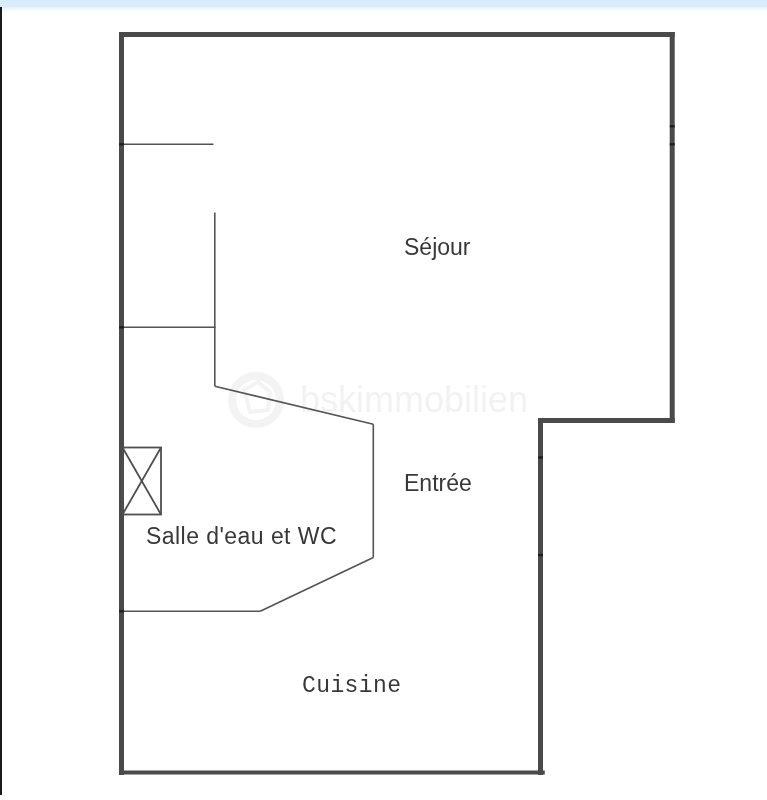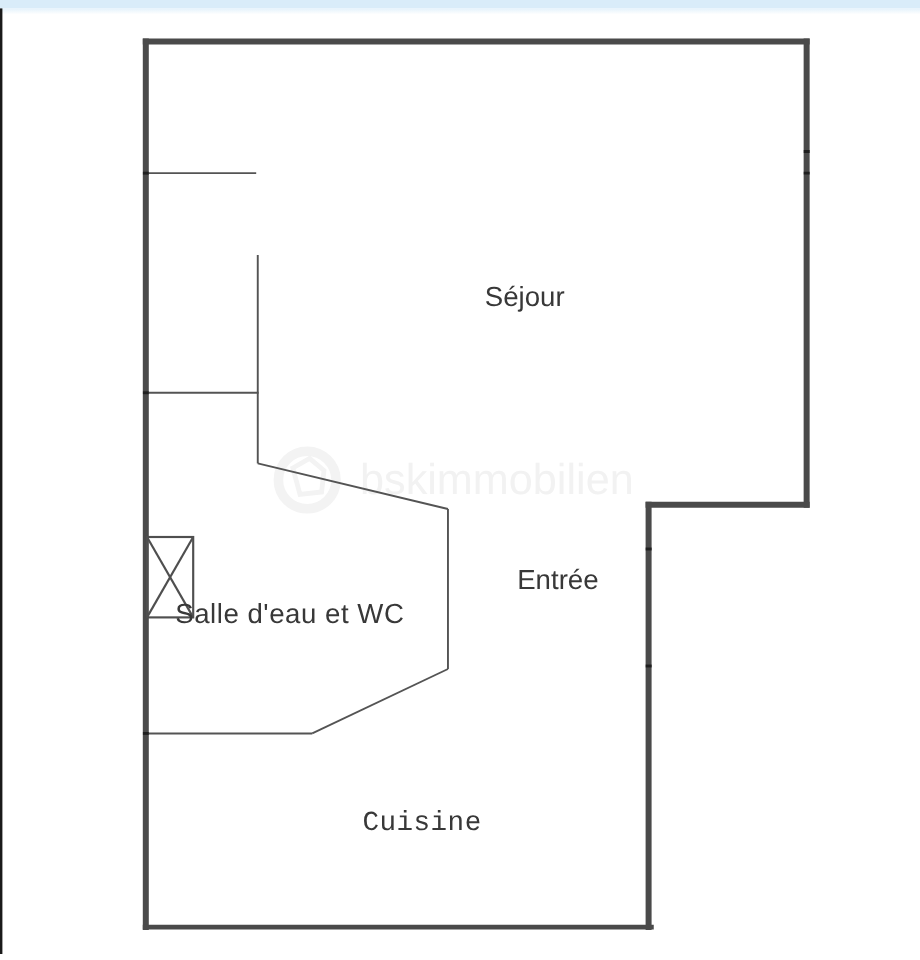--- a/index.html
+++ b/index.html
@@ -77,17 +77,17 @@
     <line x1="119.1" y1="144.3" x2="124" y2="144.3"></line>
 
     <line x1="119.1" y1="327.3" x2="124" y2="327.3"></line>
 
     <line x1="119.1" y1="611.2" x2="124" y2="611.2"></line>
   </g>
 </svg>
 
 <div class="label" style="left:404px;top:199.5px;margin-top:36px;">Séjour</div>
 
-<div class="label" style="left:431px;top:472px;">Entrée</div>
+<div class="label" style="left:404px;top:472px;">Entrée</div>
 
-<div class="label" style="left:146px;top:500px;letter-spacing:0.45px;">Salle d'eau et WC</div>
+<div class="label" style="left:146px;top:525px;letter-spacing:0.45px;">Salle d'eau et WC</div>
 
 <div class="label" style="left:302px;top:675px;letter-spacing:0.4px;font-family:Liberation Mono, monospace;">Cuisine</div>
 
 </body></html>

